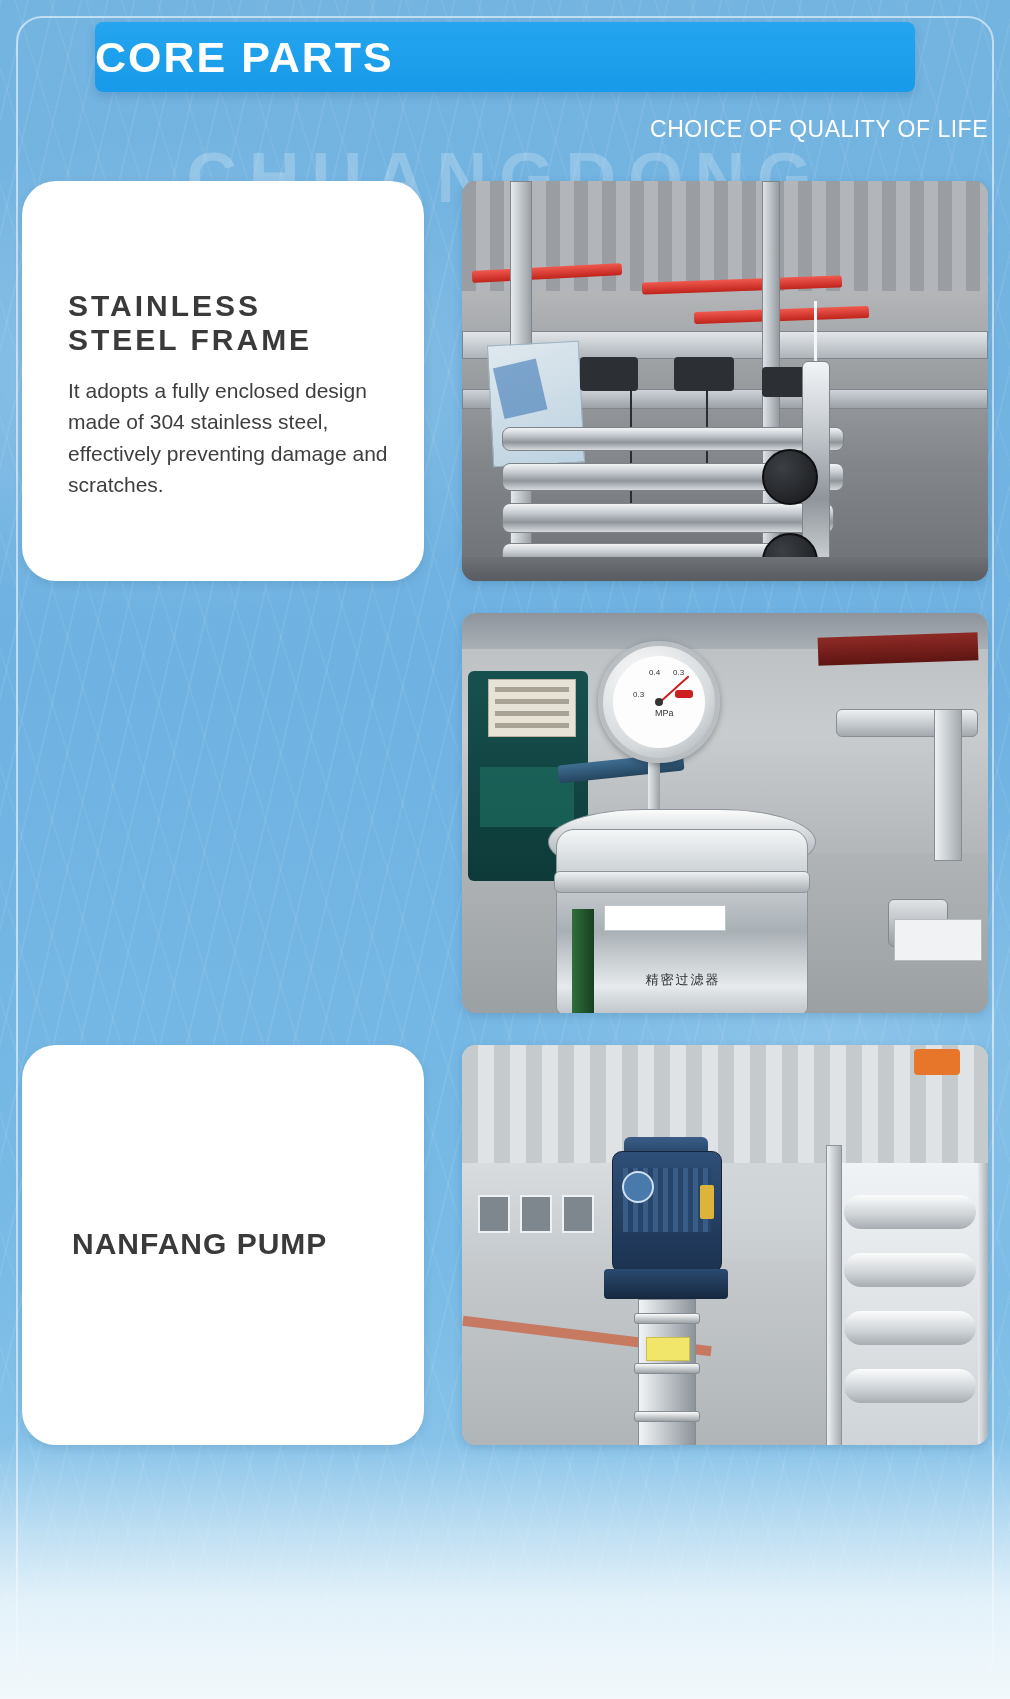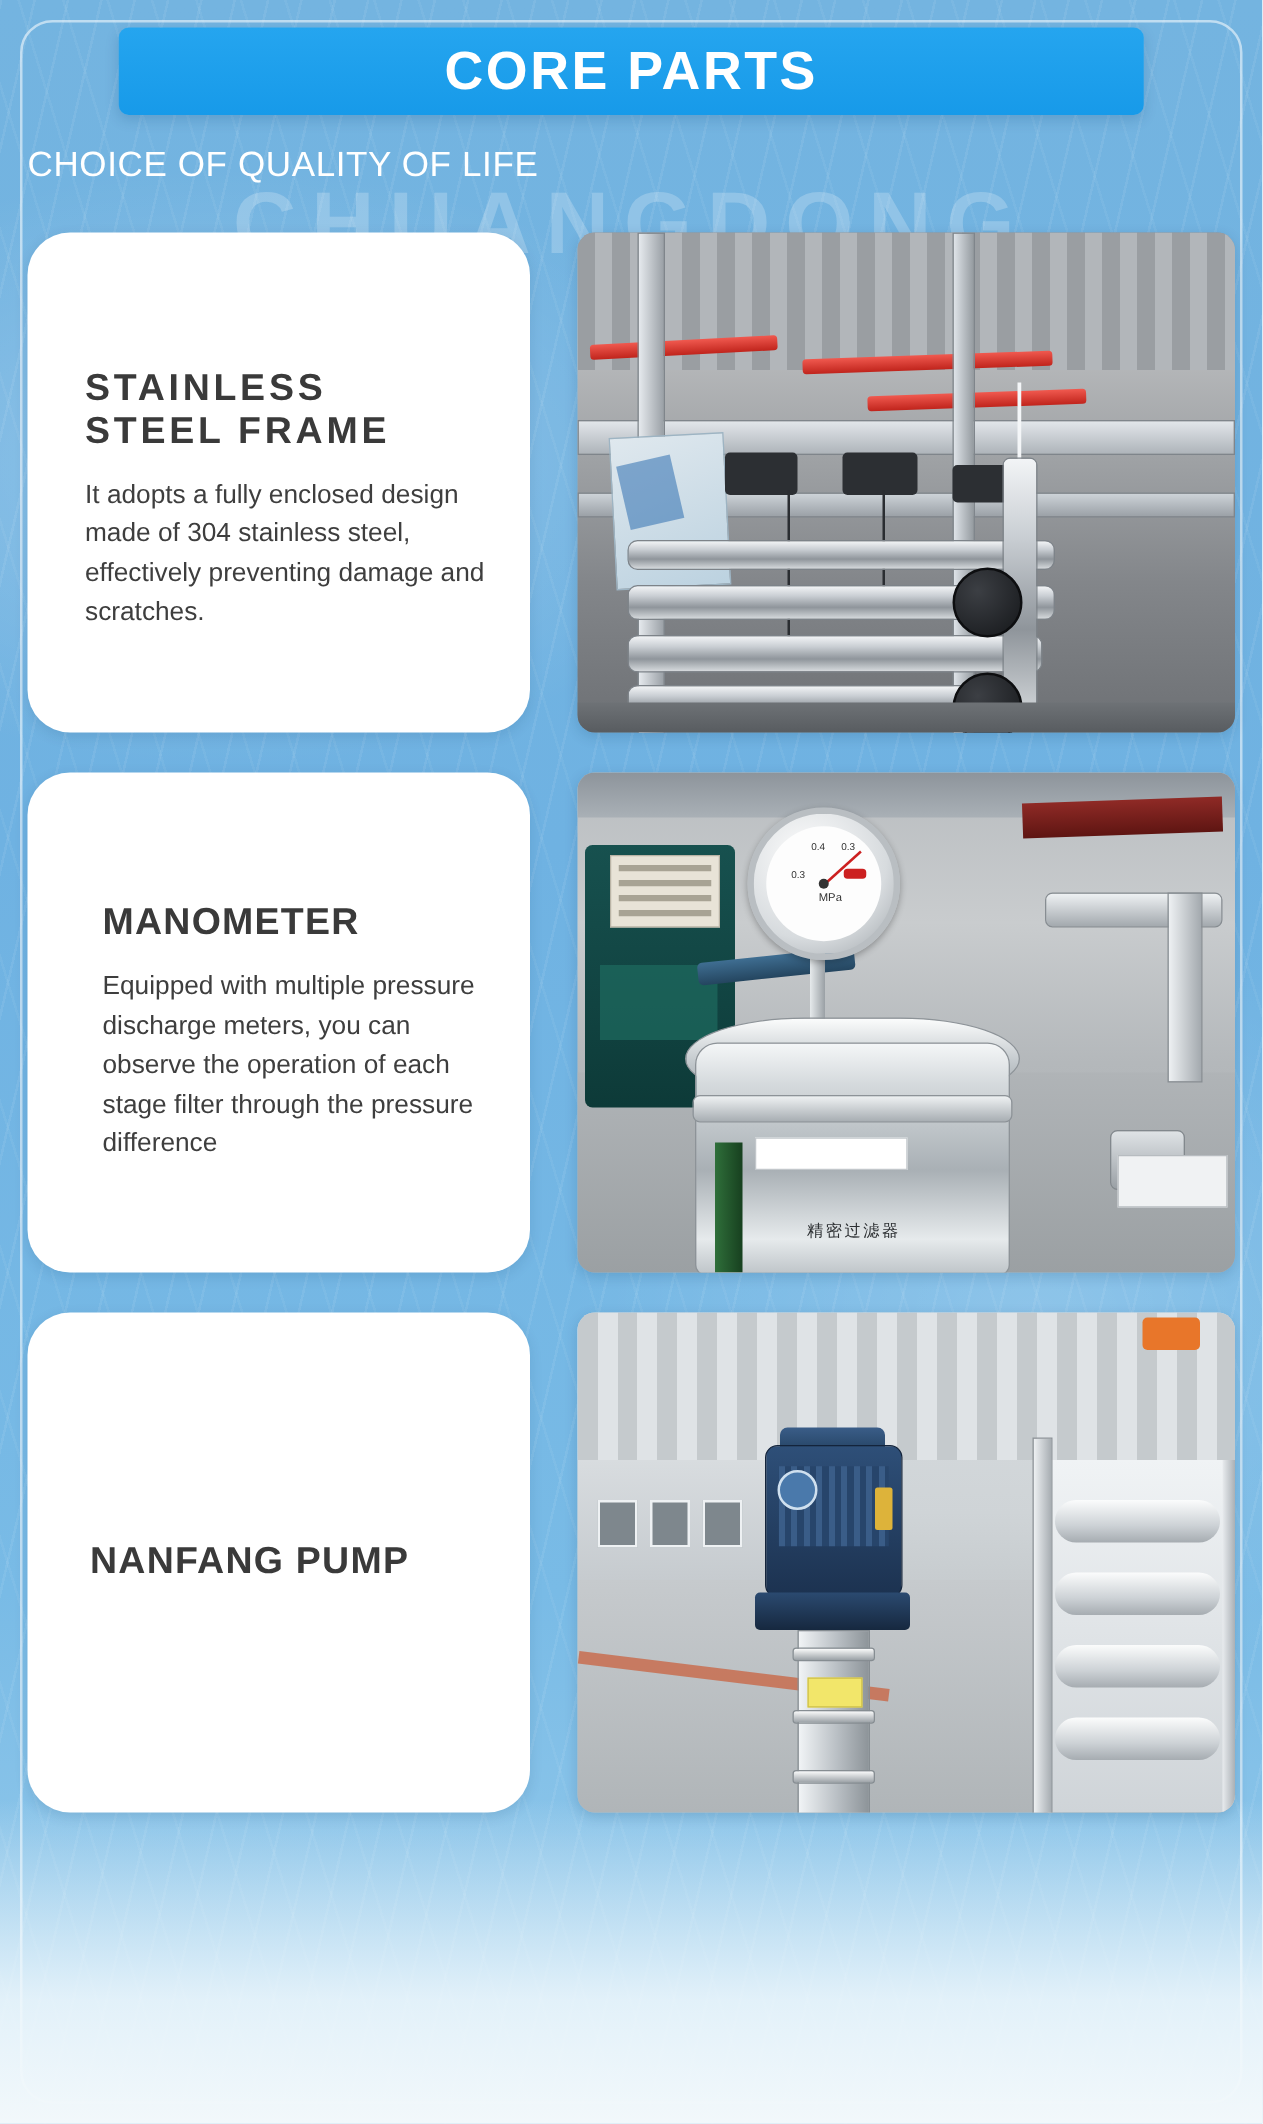--- a/index.html
+++ b/index.html
@@ -39,35 +39,35 @@
     pointer-events:none;
   }
 
   .title-bar{
     position:relative;
     margin:0 auto;
     width:820px;height:70px;
     background:linear-gradient(180deg,#25a5ef 0%,#179ae9 100%);
     border-radius:8px;
     box-shadow:0 4px 10px rgba(0,60,110,.18);
-    display:flex;align-items:center;justify-content:center;
+    display:flex;align-items:center;justify-content:flex-start;
     z-index:3;
   }
   .title-bar h1{
     margin:0;
     color:#fff;
     font-size:43px;
     font-weight:bold;
     letter-spacing:2px;
   }
   .subtitle{
     position:relative;z-index:3;
-    text-align:left;
+    text-align:right;
     color:#ffffff;
-    font-size:28px;
+    font-size:23px;
     letter-spacing:.5px;
     margin-top:24px;
   }
   .watermark{
     position:absolute;
     left:0;right:0;top:138px;
     text-align:center;
     font-size:70px;
     font-weight:bold;
     letter-spacing:12px;
@@ -437,24 +437,20 @@
         <div class="pipe p3"></div>
         <div class="pipe p4"></div>
         <div class="pipe vpipe"></div>
         <div class="valve v1"></div>
         <div class="valve v2"></div>
         <div class="floor"></div>
       </div>
     </div>
 
     <div class="card c2">
-      <div class="card-text">
-        <h2>MANOMETER</h2>
-        <p>Equipped with multiple pressure discharge meters, you can observe the operation of each stage filter through the pressure difference</p>
-      </div>
       <div class="card-photo ph2">
         <div class="wallstrip"></div>
         <div class="redbar"></div>
         <div class="ground"></div>
         <div class="green-motor"></div>
         <div class="label-plate">
             <i></i>
             <i></i>
             <i></i>
             <i></i>

